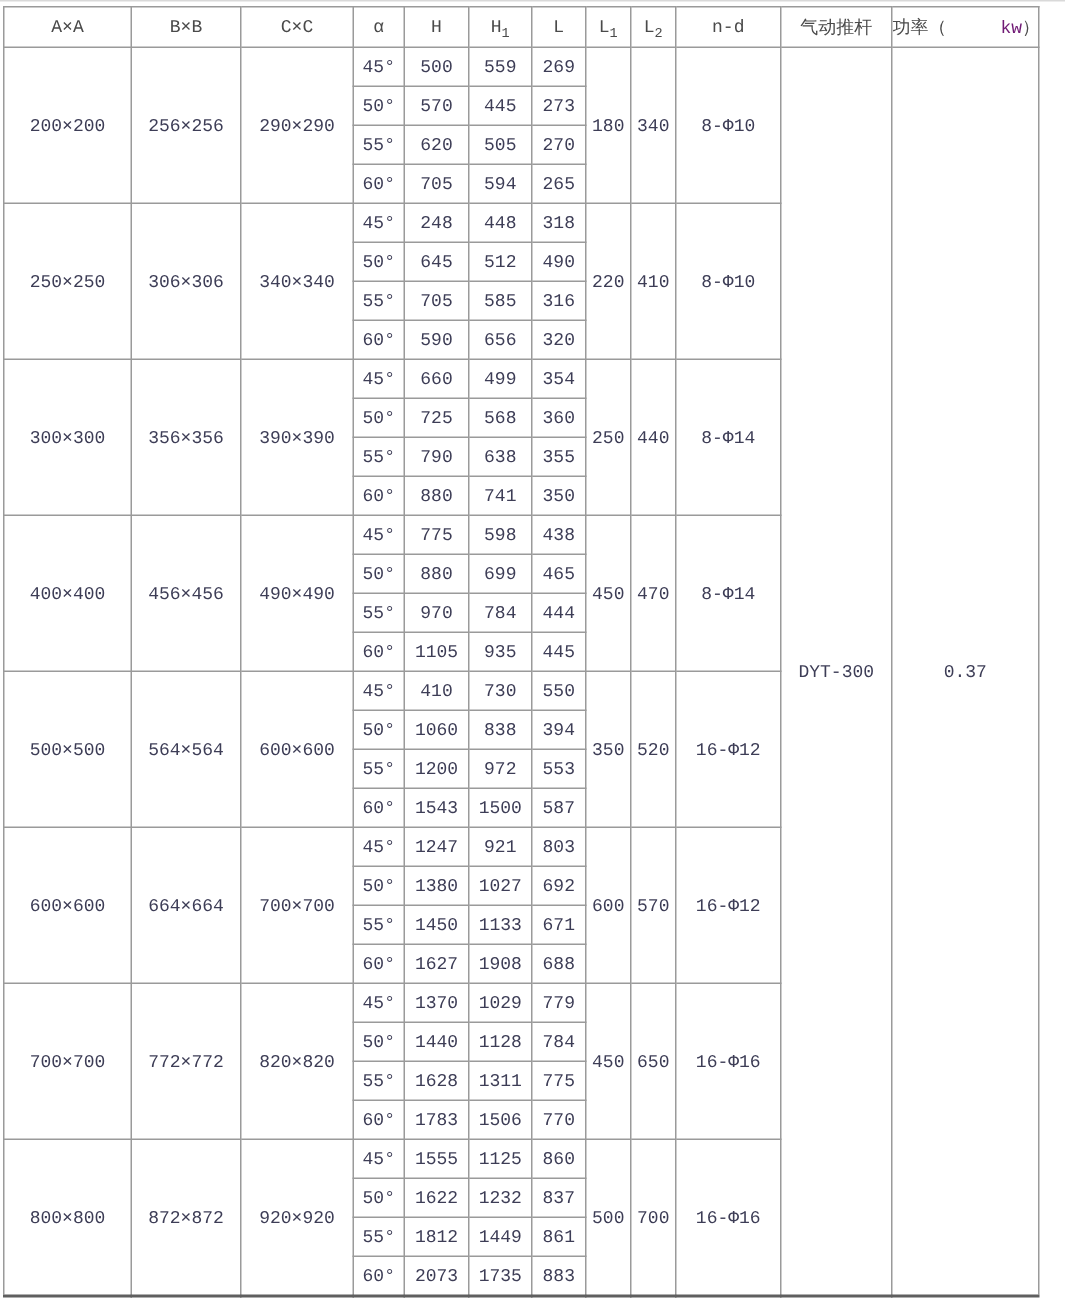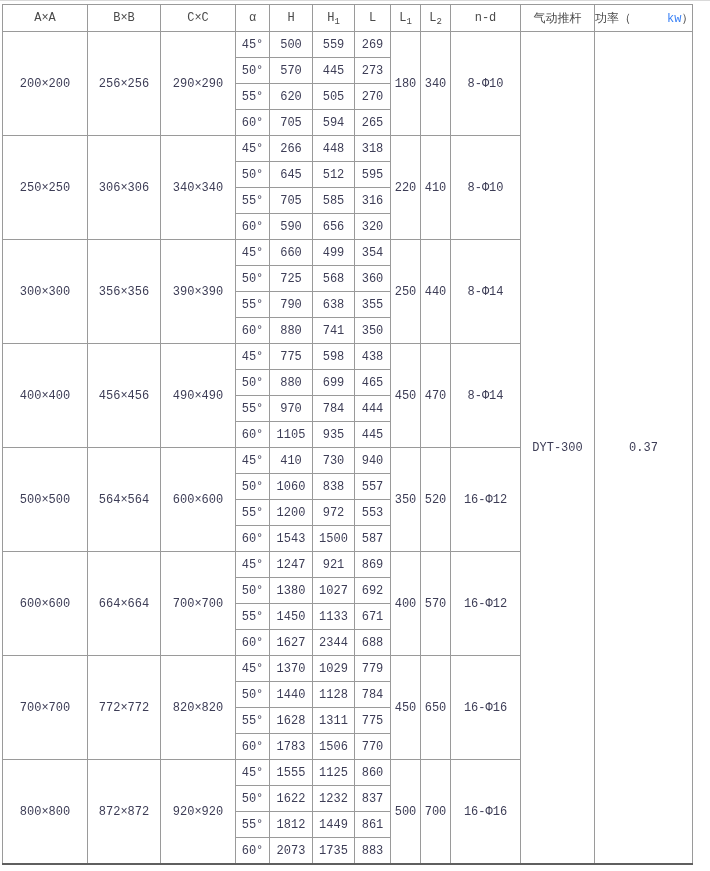--- a/index.html
+++ b/index.html
@@ -51,21 +51,21 @@
   table.spec td {
     height: 25px;
     font-size: 12px;
     color: #3d3d56;
     background: #ffffff;
   }
   table.spec sub {
     font-size: 9px;
     line-height: 0;
   }
-  .unit-red { color: #3b82f6; margin-left: 36px; }
+  .unit-red { color: #701a75; margin-left: 36px; }
 </style>
 </head>
 <body>
 
 <div class="page">
   <div class="top-rule"></div>
 
   <table class="spec">
     <colgroup>
       <col style="width:85px">
@@ -128,32 +128,32 @@
           <td>60°</td>
           <td>705</td>
           <td>594</td>
           <td>265</td>
         </tr>
         <tr>
           <td rowspan="4">250×250</td>
           <td rowspan="4">306×306</td>
           <td rowspan="4">340×340</td>
           <td>45°</td>
-          <td>266</td>
+          <td>248</td>
           <td>448</td>
           <td>318</td>
           <td rowspan="4">220</td>
           <td rowspan="4">410</td>
           <td rowspan="4">8-Φ10</td>
         </tr>
         <tr>
           <td>50°</td>
           <td>645</td>
           <td>512</td>
-          <td>595</td>
+          <td>490</td>
         </tr>
         <tr>
           <td>55°</td>
           <td>705</td>
           <td>585</td>
           <td>316</td>
         </tr>
         <tr>
           <td>60°</td>
           <td>590</td>
@@ -220,71 +220,71 @@
           <td>935</td>
           <td>445</td>
         </tr>
         <tr>
           <td rowspan="4">500×500</td>
           <td rowspan="4">564×564</td>
           <td rowspan="4">600×600</td>
           <td>45°</td>
           <td>410</td>
           <td>730</td>
-          <td>940</td>
+          <td>550</td>
           <td rowspan="4">350</td>
           <td rowspan="4">520</td>
           <td rowspan="4">16-Φ12</td>
         </tr>
         <tr>
           <td>50°</td>
           <td>1060</td>
           <td>838</td>
-          <td>557</td>
+          <td>394</td>
         </tr>
         <tr>
           <td>55°</td>
           <td>1200</td>
           <td>972</td>
           <td>553</td>
         </tr>
         <tr>
           <td>60°</td>
           <td>1543</td>
           <td>1500</td>
           <td>587</td>
         </tr>
         <tr>
           <td rowspan="4">600×600</td>
           <td rowspan="4">664×664</td>
           <td rowspan="4">700×700</td>
           <td>45°</td>
           <td>1247</td>
           <td>921</td>
-          <td>869</td>
-          <td rowspan="4">400</td>
+          <td>803</td>
+          <td rowspan="4">600</td>
           <td rowspan="4">570</td>
           <td rowspan="4">16-Φ12</td>
         </tr>
         <tr>
           <td>50°</td>
           <td>1380</td>
           <td>1027</td>
           <td>692</td>
         </tr>
         <tr>
           <td>55°</td>
           <td>1450</td>
           <td>1133</td>
           <td>671</td>
         </tr>
         <tr>
           <td>60°</td>
           <td>1627</td>
-          <td>2344</td>
+          <td>1908</td>
           <td>688</td>
         </tr>
         <tr>
           <td rowspan="4">700×700</td>
           <td rowspan="4">772×772</td>
           <td rowspan="4">820×820</td>
           <td>45°</td>
           <td>1370</td>
           <td>1029</td>
           <td>779</td>

